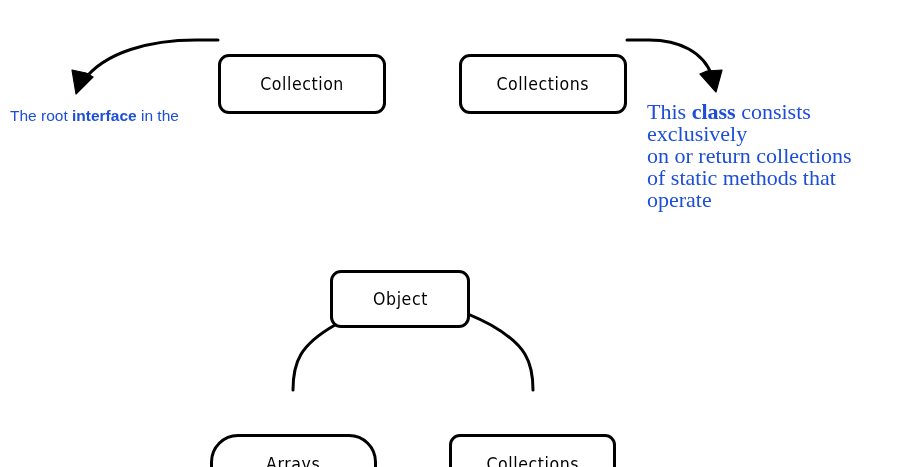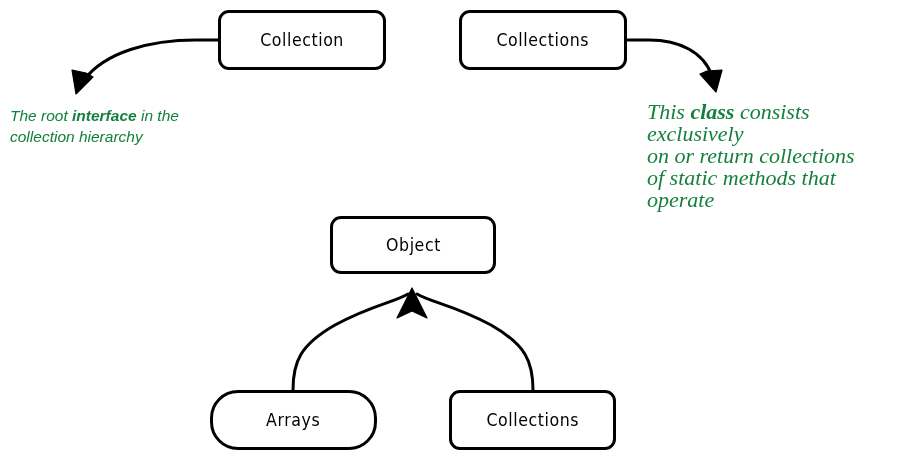--- a/index.html
+++ b/index.html
@@ -17,62 +17,62 @@
   }
   .node {
     position: absolute;
     box-sizing: border-box;
     background: #ffffff;
     border: 3px solid #000000;
     border-radius: 11px;
     display: flex;
     align-items: center;
     justify-content: center;
+    margin-top: 44px;
   }
   .node-label {
     font-family: "DejaVu Sans", sans-serif;
     font-size: 17px;
     font-weight: 400;
     color: #000000;
     letter-spacing: 0.6px;
     transform: scaleX(0.93);
     white-space: nowrap;
   }
   .svg-layer {
     position: absolute;
     left: 0;
     top: 0;
     width: 910px;
     height: 467px;
     pointer-events: none;
   }
   .annotation {
     position: absolute;
-    color: #15803d;
-    font-style: italic;
+    color: #1d4ed8;
   }
   .annotation-left {
     font-family: "Liberation Sans", sans-serif;
     font-size: 15.5px;
     line-height: 21px;
     width: 235px;
   }
   .annotation-right {
     font-family: "Liberation Serif", serif;
     font-size: 22px;
     line-height: 22px;
     width: 240px;
   }
   .annotation b {
     font-weight: 700;
   }
   
   #node-collection      { left: 218px; top: 10px;  width: 168px; height: 60px; }
   #node-collections-top { left: 459px; top: 10px;  width: 168px; height: 60px; }
-  #node-object          { left: 330px; top: 216px; width: 166px; height: 58px; }
+  #node-object          { left: 330px; top: 226px; width: 140px; height: 58px; }
   #node-arrays          { left: 210px; top: 390px; width: 167px; height: 60px; border-radius: 28px; }
   #node-collections-bot { left: 449px; top: 390px; width: 167px; height: 60px; }
 
   #annot-left  { left: 10px;  top: 105px; }
   #annot-right { left: 647px; top: 101px; }
 </style>
 </head>
 <body>
 
 <div id="canvas">
@@ -119,21 +119,20 @@
   </div>
 
   <div class="node" id="node-collections-bot">
     <span class="node-label">Collections</span>
   </div>
 
   <div class="annotation annotation-left" id="annot-left">
     <div>
       <span>The root </span><b>interface</b><span> in the</span>
     </div>
-    <div>collection hierarchy</div>
   </div>
 
   <div class="annotation annotation-right" id="annot-right">
     <div>
       <span>This </span><b>class</b><span> consists exclusively</span>
     </div>
     <div>on or return collections</div>
     <div>of static methods that operate</div>
   </div>
 

